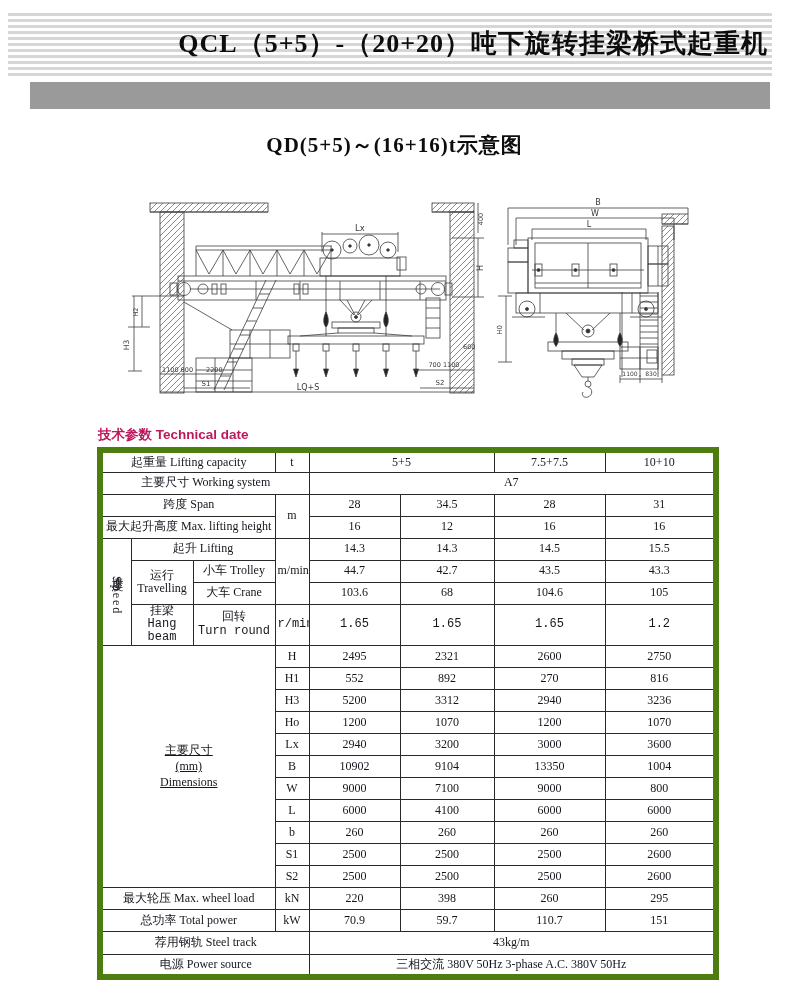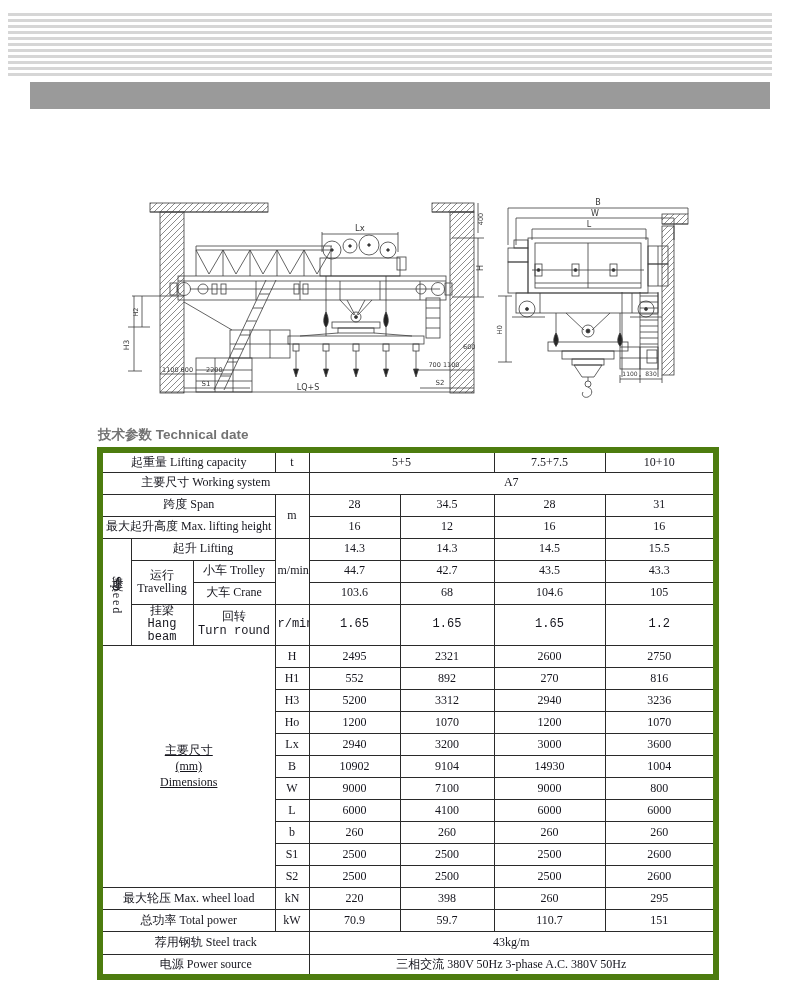--- a/index.html
+++ b/index.html
@@ -13,38 +13,40 @@
     line-height:44px;color:#0d0d0d;white-space:nowrap;}
   .gray-bar{position:absolute;left:30px;top:82px;width:740px;height:27px;background:#9a9a9a;}
   
   .section-title{position:absolute;left:0;top:131px;width:789px;text-align:center;
     font-weight:bold;font-size:21px;color:#0d0d0d;letter-spacing:1px;}
   
   .drawing{position:absolute;left:90px;top:176px;}
   .drawing text{font-family:"DejaVu Sans","Liberation Sans",sans-serif;fill:#3a3a3a;}
   
   .tbl-caption{position:absolute;left:98px;top:426px;font-family:"Liberation Sans","DejaVu Sans",sans-serif;
-    font-weight:bold;font-size:13.5px;color:#737373;}
+    font-weight:bold;font-size:13.5px;color:#be185d;}
   table.spec{position:absolute;left:97px;top:447px;width:616px;border-collapse:collapse;
     table-layout:fixed;border:6px solid #4d7c0f;}
   table.spec td{border:1px solid #2a2a2a;text-align:center;vertical-align:middle;
     font-size:12px;line-height:1.12;padding:0 2px;color:#15151d;overflow:hidden;}
   tr.r22{height:22px;} tr.r33{height:33px;font-family:Liberation Mono, monospace;} tr.r23{height:23px;}
   .vtext{writing-mode:vertical-rl;margin:0 auto;letter-spacing:2px;font-size:12px;}
   .two-line{font-size:11.5px;}
   .dims-label div{line-height:1.35;text-decoration:underline;}
 </style>
 </head>
 <body>
 
 <div class="page">
 
   <div class="stripe-band"></div>
+  <div class="main-title">QCL（5+5）-（20+20）吨下旋转挂梁桥式起重机</div>
   <div class="gray-bar"></div>
 
+  <div class="section-title">QD(5+5)～(16+16)t示意图</div>
 
   <svg class="drawing" width="600" height="234" viewBox="90 176 600 234">
     <defs>
       <pattern id="ht" patternUnits="userSpaceOnUse" width="6" height="6">
         <path d="M0,6 L6,0" stroke="#5a5a5a" stroke-width="0.7"></path>
       </pattern>
     </defs>
 
     <g stroke="#3c3c3c" stroke-width="0.8" fill="none">
 
@@ -405,21 +407,21 @@
         <td>Lx</td>
         <td>2940</td>
         <td>3200</td>
         <td>3000</td>
         <td>3600</td>
       </tr>
       <tr class="r22">
         <td>B</td>
         <td>10902</td>
         <td>9104</td>
-        <td>14930</td>
+        <td>13350</td>
         <td>1004</td>
       </tr>
       <tr class="r22">
         <td>W</td>
         <td>9000</td>
         <td>7100</td>
         <td>9000</td>
         <td>800</td>
       </tr>
       <tr class="r22">

